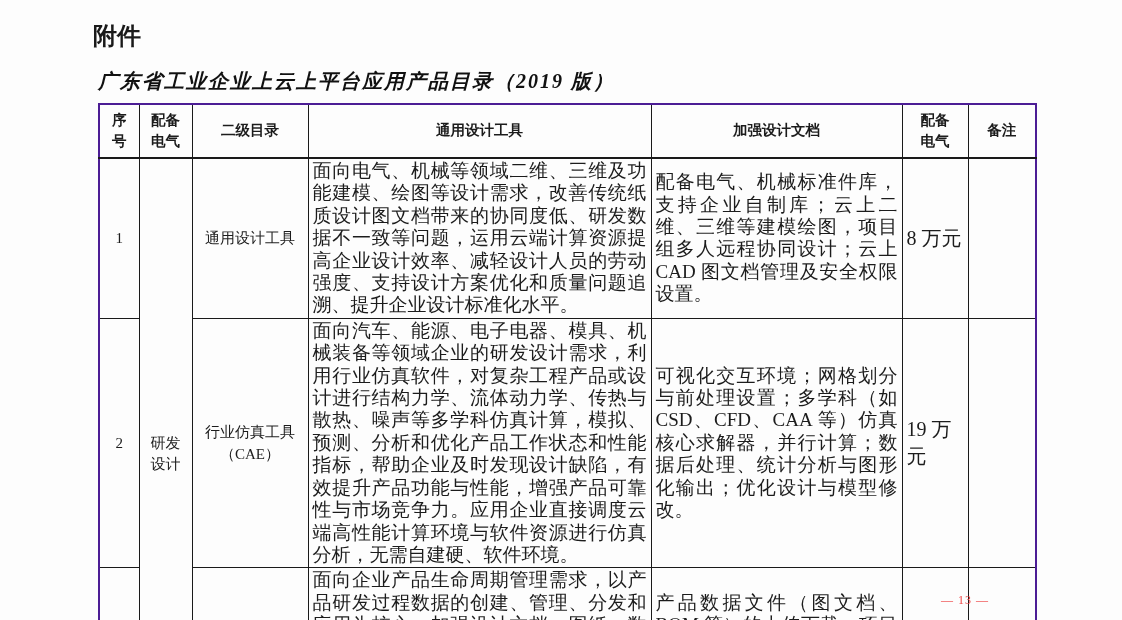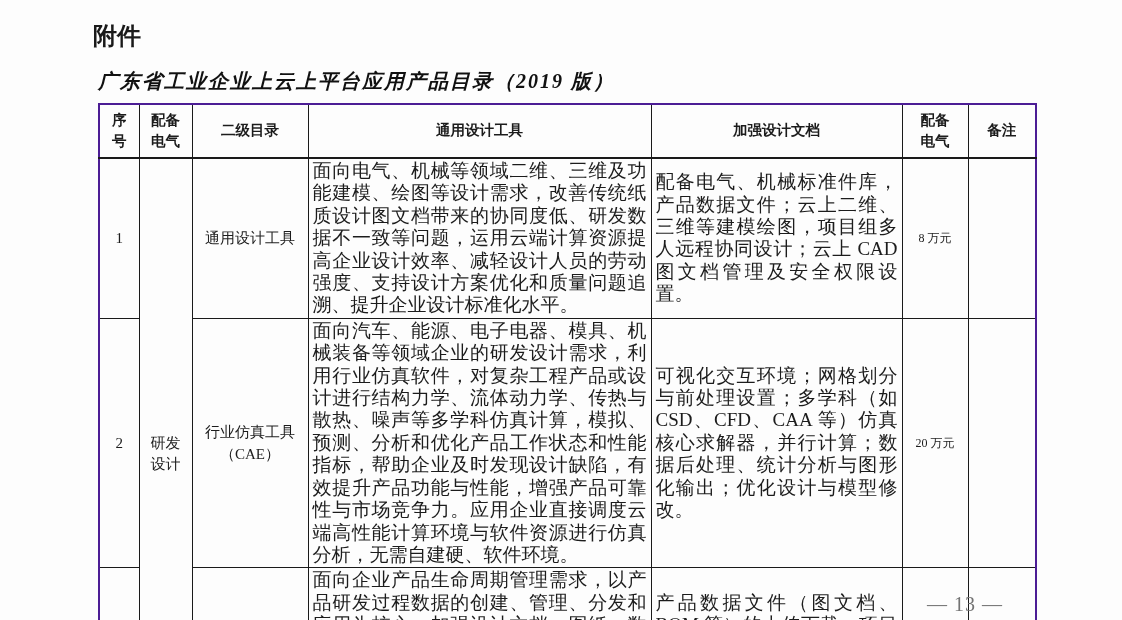--- a/index.html
+++ b/index.html
@@ -48,24 +48,24 @@
   .w1{display:inline-block;width:1.2em;line-height:1.45;}
   .w2{display:inline-block;width:2.2em;line-height:1.45;}
   td.c{text-align:center;font-size:15px;}
   td.lvl2{text-align:center;font-size:15px;line-height:1.5;}
   td.txt{
     font-size:19px;line-height:22.4px;
     text-align:justify;
     padding:1px 5px;
     overflow:hidden;
   }
-  td.reward{text-align:center;font-size:12px;}
+  td.reward{font-size:20px;}
   .pageno{
     position:absolute;left:905px;top:593px;width:120px;
-    font-size:20px;letter-spacing:1px;color:#737373;
+    font-size:12px;letter-spacing:1px;color:#ef4444;
     text-align:center;
     font-family:"Liberation Serif","DejaVu Serif",serif;
   }
 </style>
 </head>
 <body>
 
 <div class="attachment">附件</div>
 
 <div class="title">广东省工业企业上云上平台应用产品目录（2019 版）</div>
@@ -93,33 +93,33 @@
   </thead>
   <tbody>
     <tr class="r1">
       <td class="c">1</td>
       <td class="c" rowspan="3"><span class="w2">研发设计</span></td>
       <td class="lvl2">
         <div>通用设计工具</div>
         <div></div>
       </td>
       <td class="txt">面向电气、机械等领域二维、三维及功能建模、绘图等设计需求，改善传统纸质设计图文档带来的协同度低、研发数据不一致等问题，运用云端计算资源提高企业设计效率、减轻设计人员的劳动强度、支持设计方案优化和质量问题追溯、提升企业设计标准化水平。</td>
-      <td class="txt">配备电气、机械标准件库，产品数据文件；云上二维、三维等建模绘图，项目组多人远程协同设计；云上 CAD 图文档管理及安全权限设置。</td>
+      <td class="txt">配备电气、机械标准件库，支持企业自制库；云上二维、三维等建模绘图，项目组多人远程协同设计；云上 CAD 图文档管理及安全权限设置。</td>
       <td class="reward">8 万元</td>
       <td></td>
     </tr>
     <tr class="r2">
       <td class="c">2</td>
       <td class="lvl2">
         <div>行业仿真工具</div>
         <div>（CAE）</div>
       </td>
       <td class="txt">面向汽车、能源、电子电器、模具、机械装备等领域企业的研发设计需求，利用行业仿真软件，对复杂工程产品或设计进行结构力学、流体动力学、传热与散热、噪声等多学科仿真计算，模拟、预测、分析和优化产品工作状态和性能指标，帮助企业及时发现设计缺陷，有效提升产品功能与性能，增强产品可靠性与市场竞争力。应用企业直接调度云端高性能计算环境与软件资源进行仿真分析，无需自建硬、软件环境。</td>
       <td class="txt">可视化交互环境；网格划分与前处理设置；多学科（如 CSD、CFD、CAA 等）仿真核心求解器，并行计算；数据后处理、统计分析与图形化输出；优化设计与模型修改。</td>
-      <td class="reward">20 万元</td>
+      <td class="reward">19 万元</td>
       <td></td>
     </tr>
     <tr class="r3">
       <td class="c">3</td>
       <td class="lvl2">
         <div>可视化交互环境</div>
         <div>（PDM）</div>
       </td>
       <td class="txt">面向企业产品生命周期管理需求，以产品研发过程数据的创建、管理、分发和应用为核心，加强设计文档、图纸、数据的高效利用，改善传统手工管理带来的数据离散、协同度低、泄露风险高等问题，使工作流程规范化，实现研发部门、企业各相关部门，甚至企业间对产品数据的协同应用。</td>
       <td class="txt">产品数据文件（图文档、BOM 等）的上传下载、项目组多人远程协同；流程和任务管理审核、权限控制、产品开发进度跟踪查询；知识资产集中管理和复用。</td>

